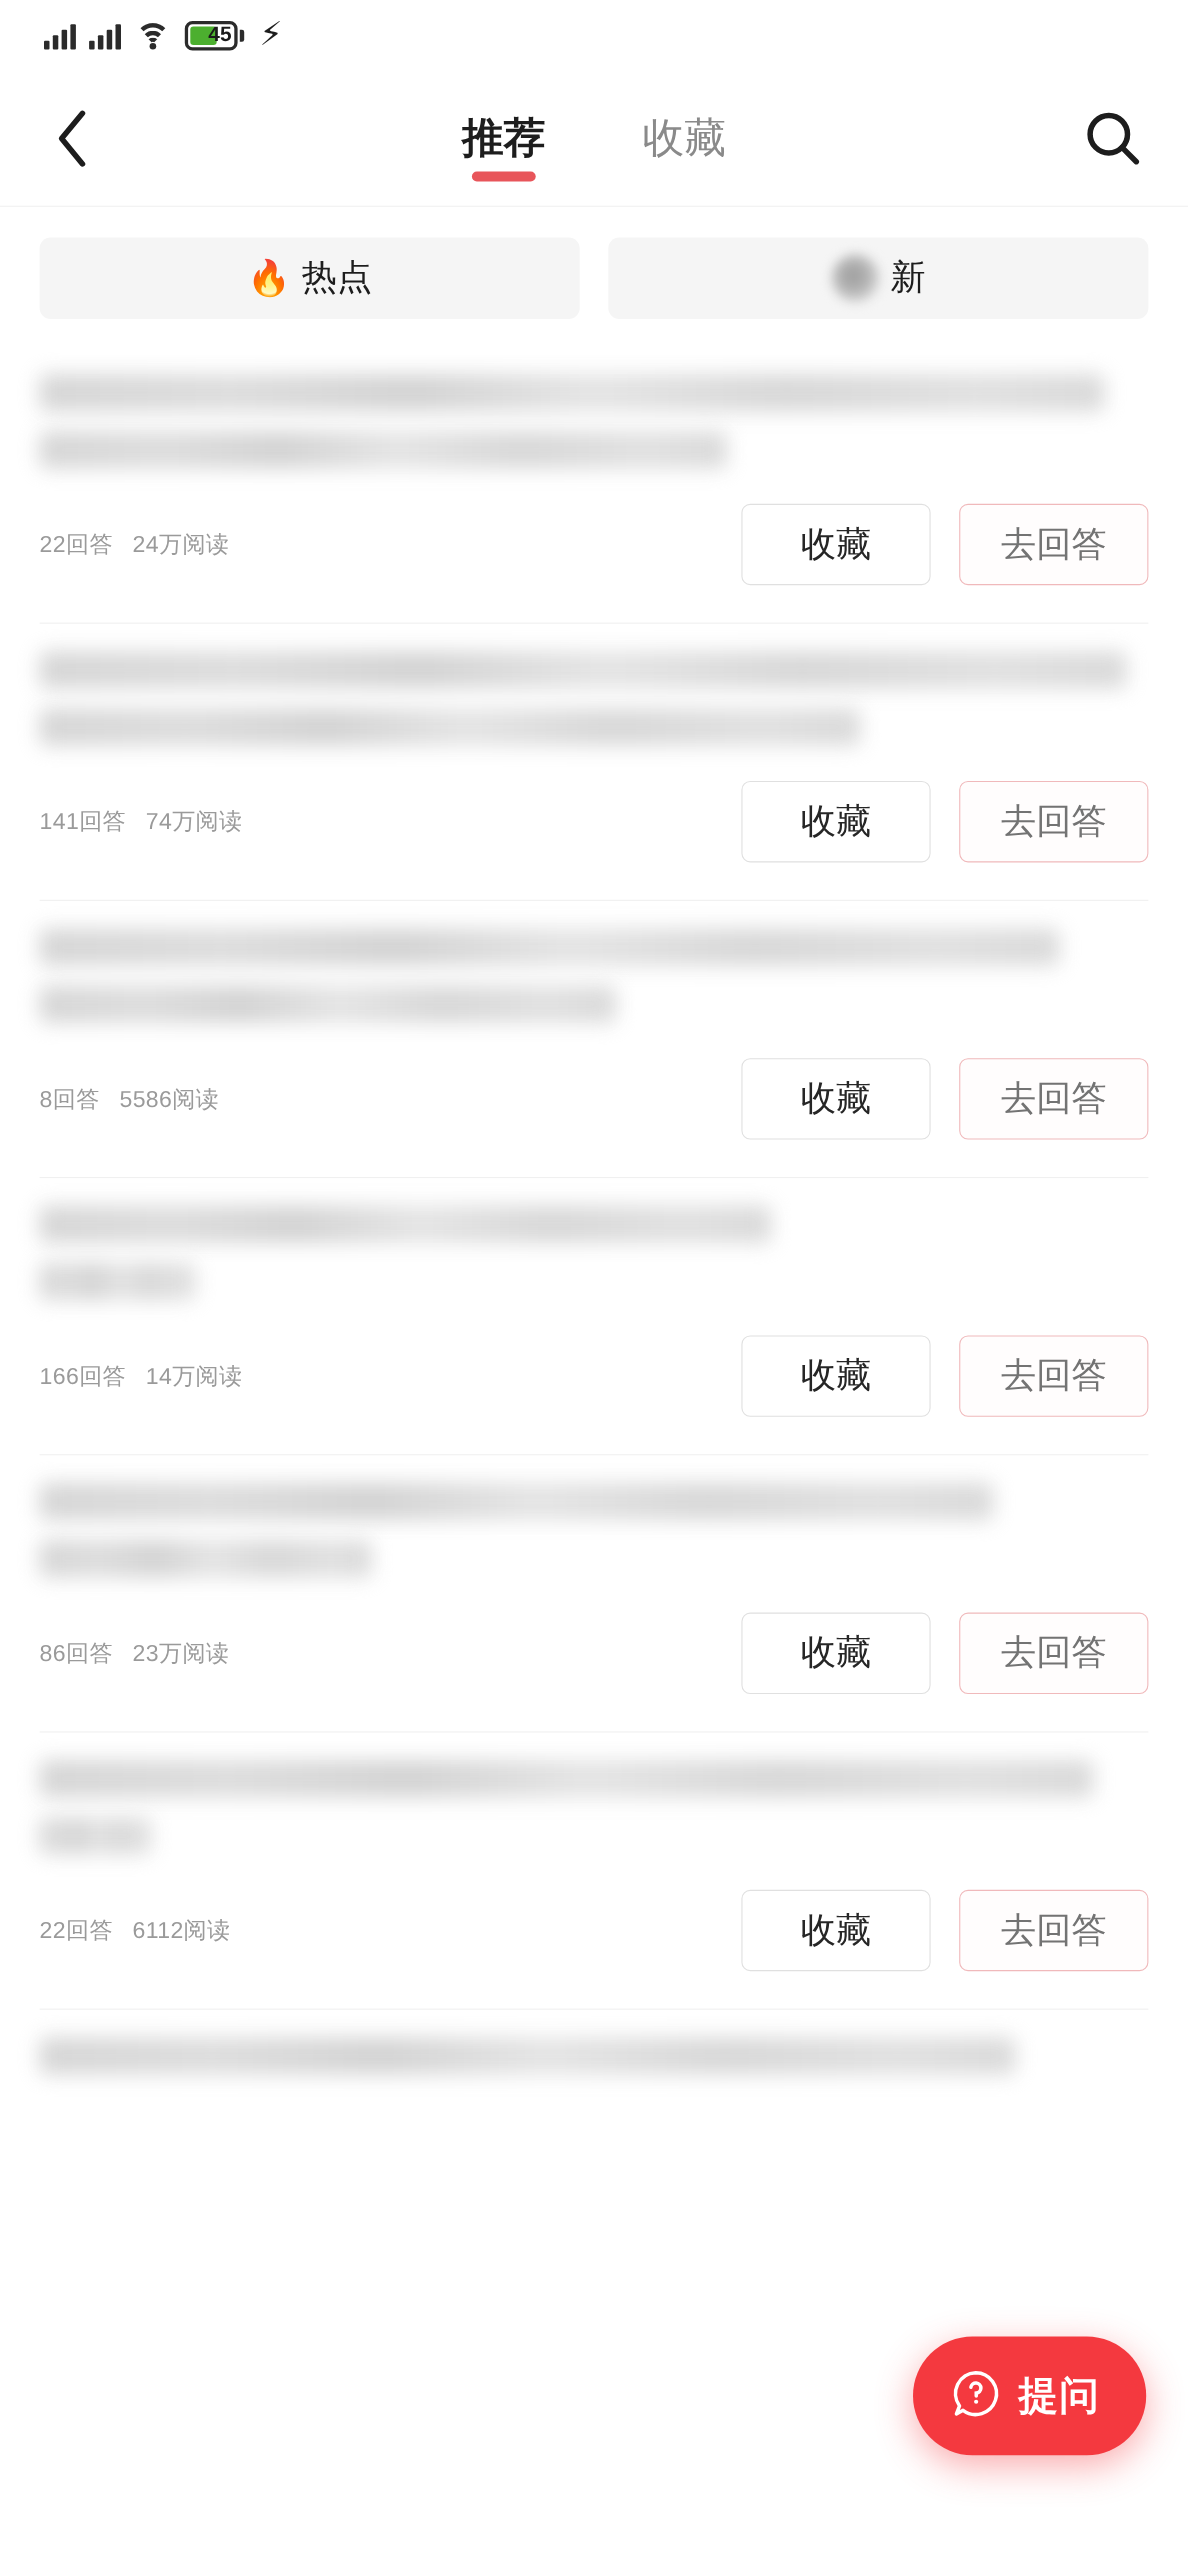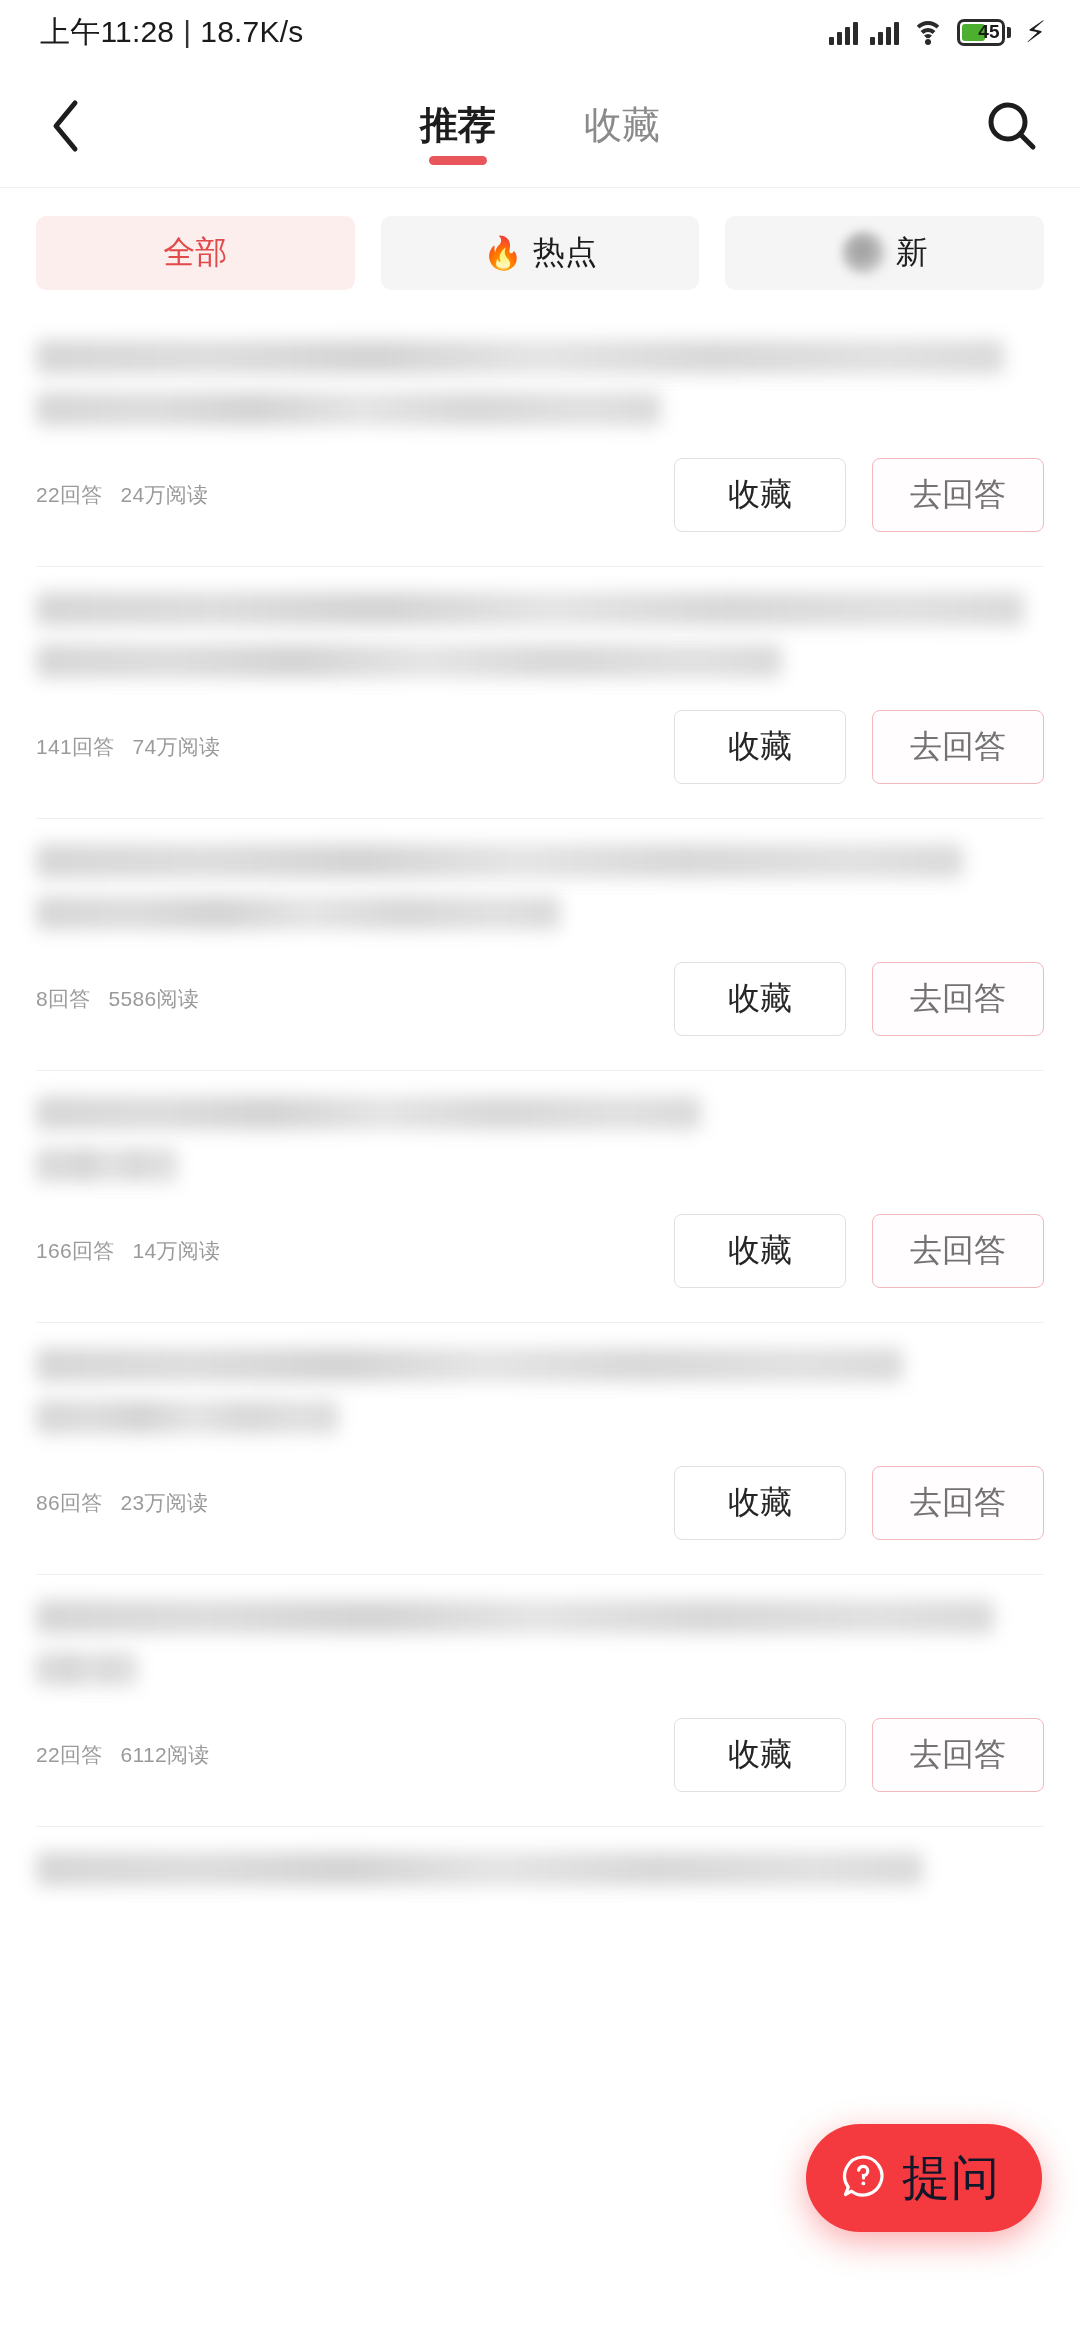--- a/index.html
+++ b/index.html
@@ -122,42 +122,37 @@
   .btn.answer { border: 1px solid #f0b9bb; color: #737373; background: #fffdfd; }
 
   
   .fab {
     position: absolute; right: 38px; bottom: 108px;
     height: 108px; padding: 0 42px 0 34px;
     background: #f4393f; border-radius: 56px;
     display: flex; align-items: center; gap: 16px;
     box-shadow: 0 10px 34px rgba(244,57,63,.42);
   }
-  .fab-label { color: #0f172a; font-size: 48px; letter-spacing: 1px; }
+  .fab-label { color: #ffffff; font-size: 36px; letter-spacing: 1px; font-weight: bold; }
   .bottom-fade {
     position: absolute; left: 0; right: 0; bottom: 0; height: 48px;
     background: linear-gradient(180deg, rgba(255,255,255,0) 0%, #ffffff 60%);
   }
   .partial-row {
     padding: 0 36px; position: relative;
   }
   .partial-row::before {
     content: ""; position: absolute; top: 0; left: 36px; right: 36px;
     height: 1px; background: #f0f0f0;
   }
 </style>
 </head>
 <body>
 
 <div class="statusbar">
-  <div class="sb-left">
-    <span>上午11:28</span>
-    <span class="sb-sep">|</span>
-    <span>18.7K/s</span>
-  </div>
   <div class="sb-right">
     <div class="bars">
         <i></i>
         <i></i>
         <i></i>
         <i></i>
       </div>
     <div class="bars">
         <i></i>
         <i></i>
@@ -197,23 +192,20 @@
   </div>
   <div class="search-icon">
     <svg width="54" height="54" viewBox="0 0 54 54">
       <circle cx="23" cy="23" r="17" fill="none" stroke="#1d1d1d" stroke-width="5"></circle>
       <line x1="35" y1="35" x2="48" y2="48" stroke="#1d1d1d" stroke-width="5" stroke-linecap="round"></line>
     </svg>
   </div>
 </div>
 
 <div class="chips">
-  <div class="chip selected">
-    <span>全部</span>
-  </div>
   <div class="chip">
     <span class="flame">🔥</span>
     <span>热点</span>
   </div>
   <div class="chip">
     <span class="blur-icon"></span>
     <span>新</span>
   </div>
 </div>
 

